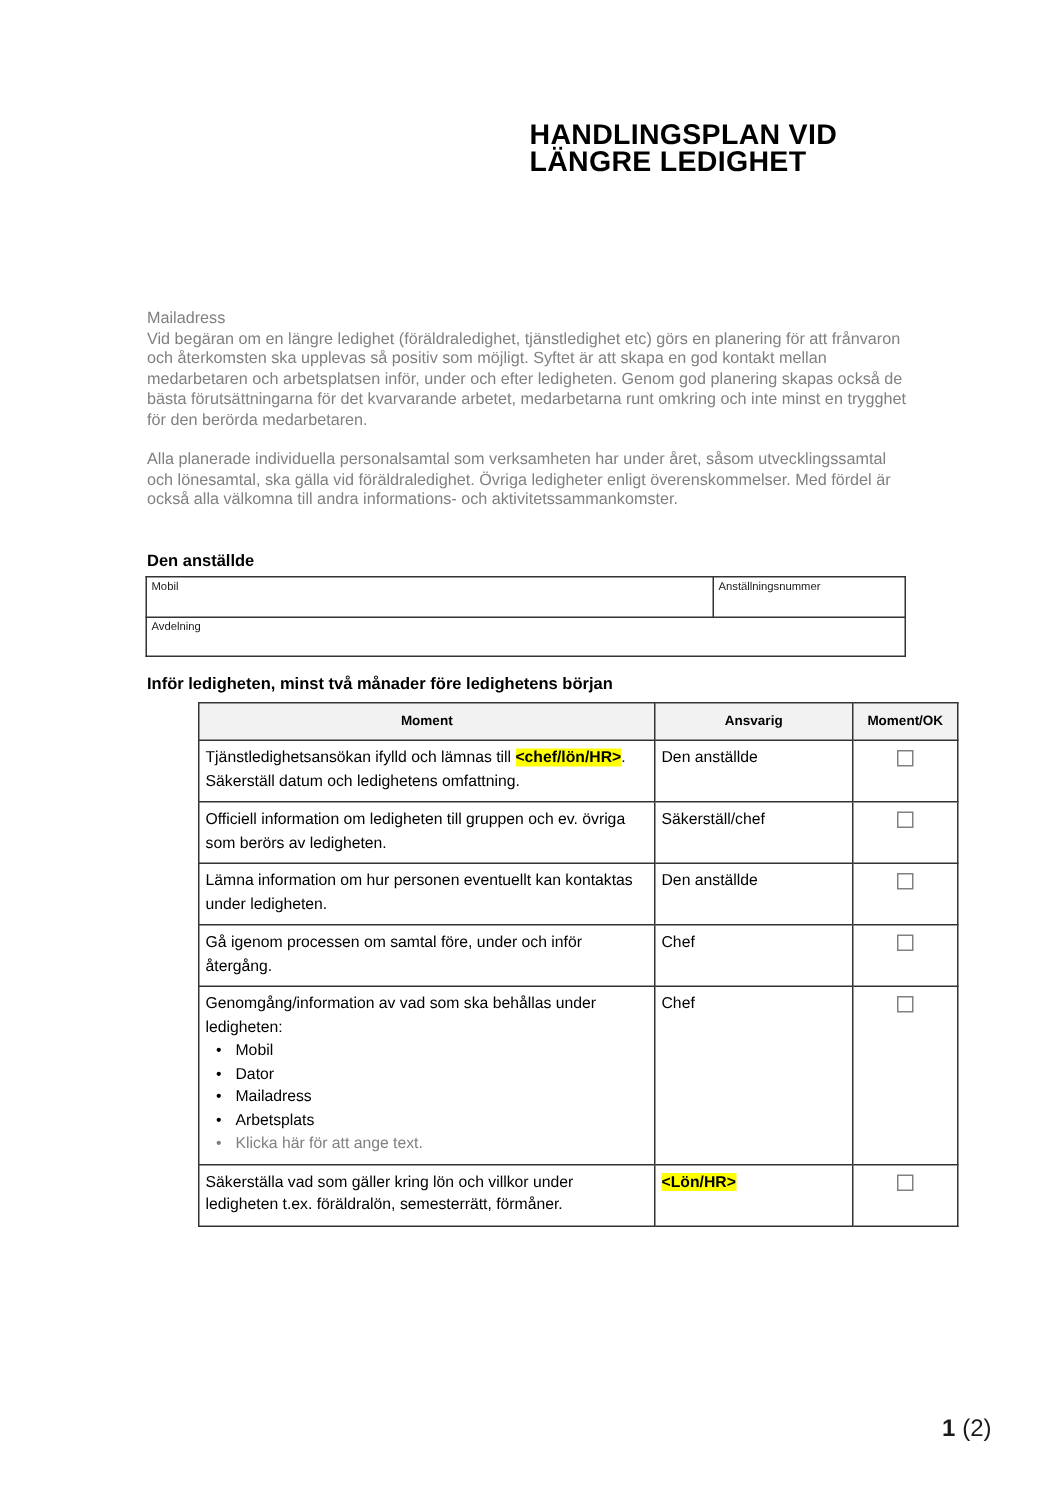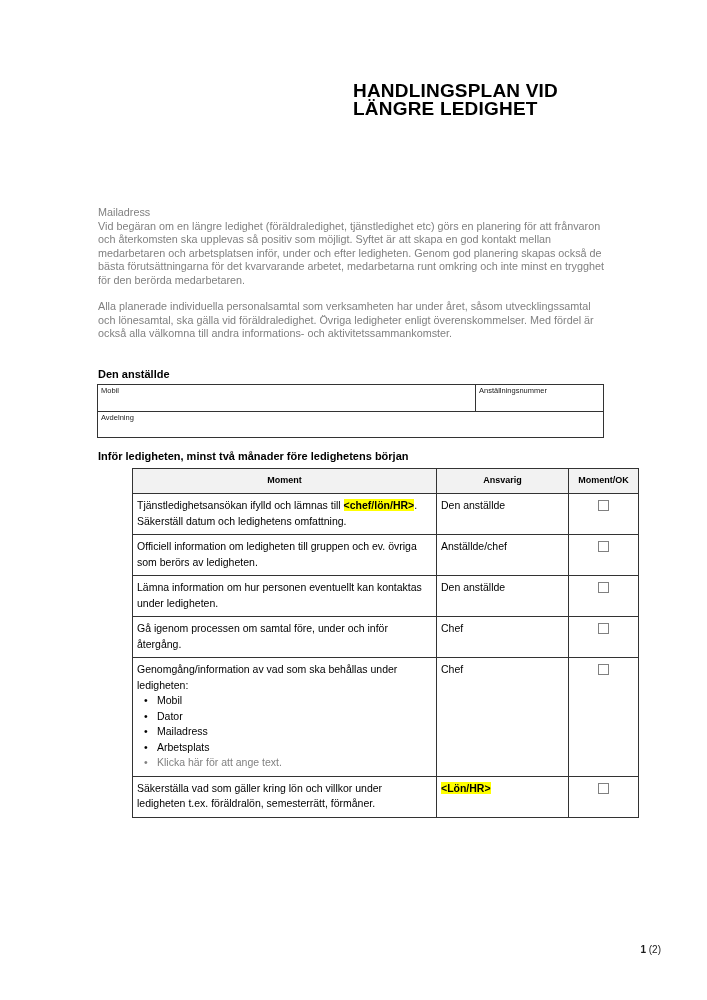--- a/index.html
+++ b/index.html
@@ -52,21 +52,21 @@
   .bullets li { padding-left:20px; position:relative; }
   .bullets li .bullet-glyph { position:absolute; left:7px; top:0; }
   .bullets li.ph { color:#808080; }
   .checkbox-cell { text-align:center; }
   .checkbox {
     width:11px; height:11px; border:1.5px solid #808080;
     display:inline-block; margin-top:2px; background:#fff;
   }
   .footer {
     position:absolute; top:944px; left:0; width:661px;
-    text-align:right; font-size:10px; color:#1a1a1a;
+    text-align:right; font-size:16px; color:#1a1a1a;
   }
   .footer .pg { font-weight:bold; }
 </style>
 </head>
 <body>
 
 <div class="page">
 
   <div class="doc-title">
     <div>HANDLINGSPLAN VID</div>
@@ -113,21 +113,21 @@
       </tr>
     </thead>
     <tbody>
         <tr>
           <td class="col-moment"><span>Tjänstledighetsansökan ifylld och lämnas till </span><span class="hl">&lt;chef/lön/HR&gt;</span><span>. Säkerställ datum och ledighetens omfattning.</span></td>
           <td class="col-ansvarig"><span>Den anställde</span></td>
           <td class="col-check checkbox-cell"><span class="checkbox"></span></td>
         </tr>
         <tr>
           <td class="col-moment"><span>Officiell information om ledigheten till gruppen och ev. övriga som berörs av ledigheten.</span></td>
-          <td class="col-ansvarig"><span>Anställde/chef</span></td>
+          <td class="col-ansvarig"><span>Säkerställ/chef</span></td>
           <td class="col-check checkbox-cell"><span class="checkbox"></span></td>
         </tr>
         <tr>
           <td class="col-moment"><span>Lämna information om hur personen eventuellt kan kontaktas under ledigheten.</span></td>
           <td class="col-ansvarig"><span>Den anställde</span></td>
           <td class="col-check checkbox-cell"><span class="checkbox"></span></td>
         </tr>
         <tr>
           <td class="col-moment"><span>Gå igenom processen om samtal före, under och inför återgång.</span></td>
           <td class="col-ansvarig"><span>Chef</span></td>

